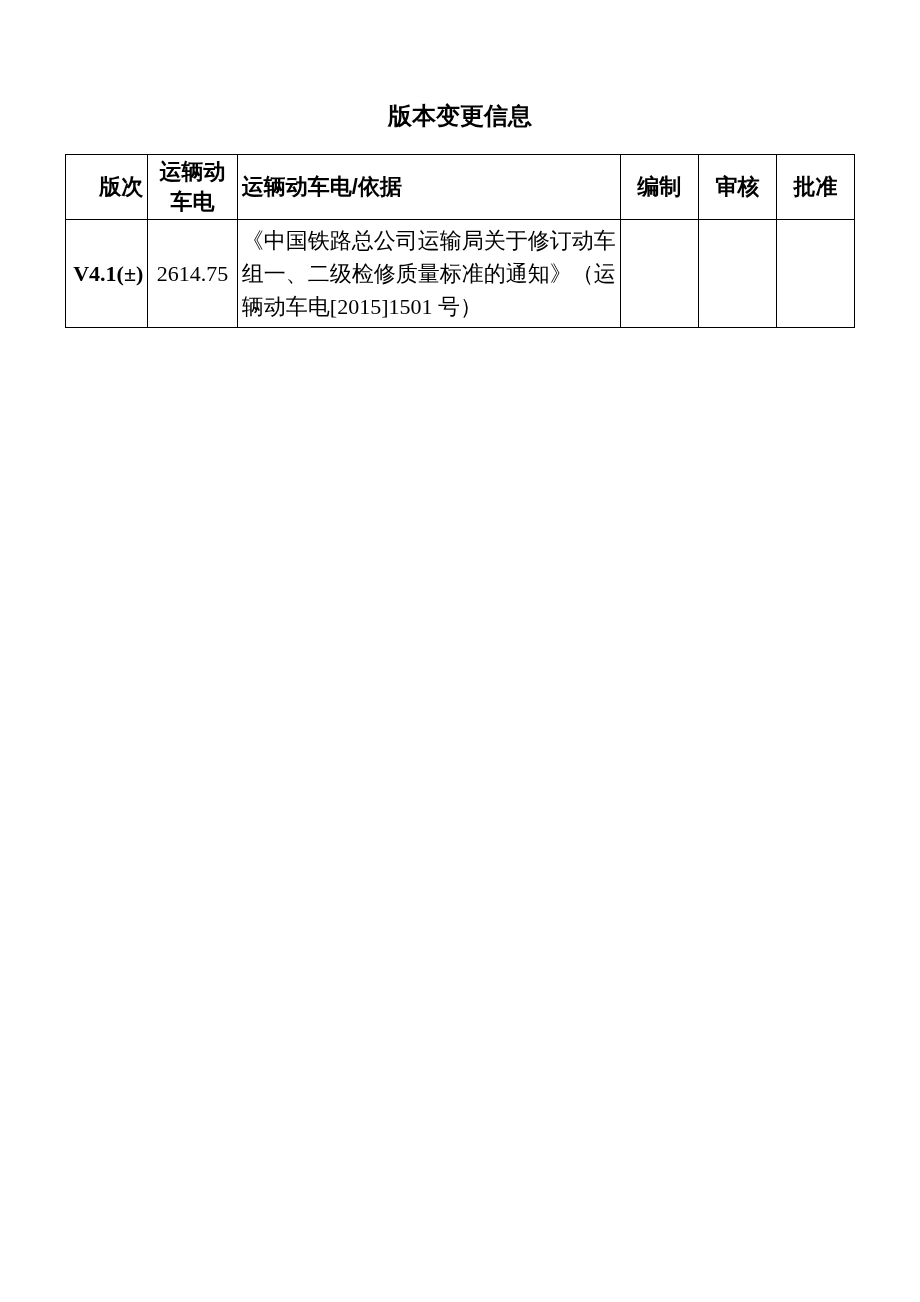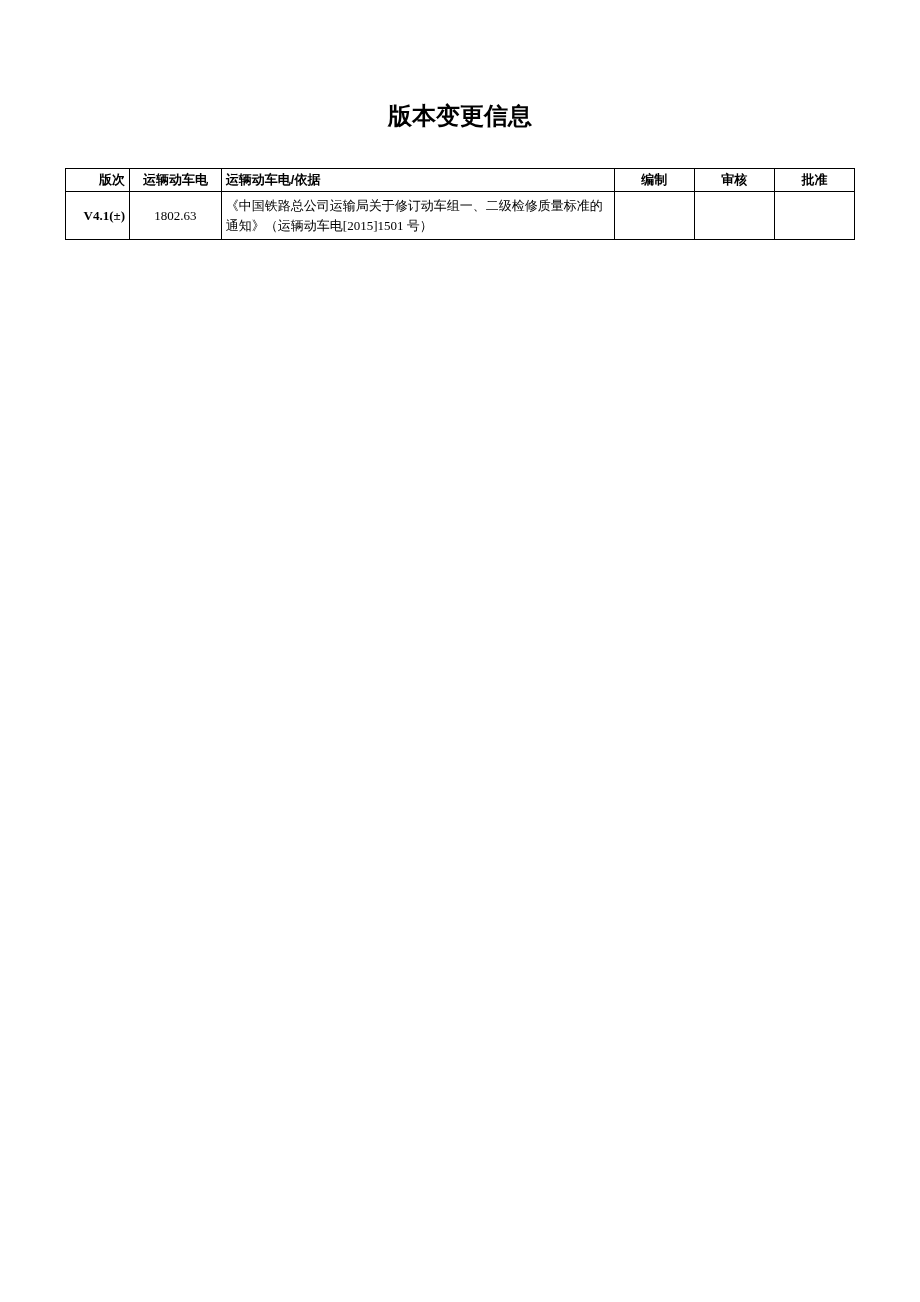--- a/index.html
+++ b/index.html
@@ -11,27 +11,27 @@
       width: 920px;
       height: 1302px;
       background: #ffffff;
       font-family: "SimSun", "宋体", serif;
       padding: 100px 65px;
     }
     .title {
       text-align: center;
       font-size: 24px;
       font-weight: bold;
-      margin-bottom: 36px;
+      margin-bottom: 22px;
       font-family: "SimHei", "黑体", sans-serif;
     }
     table {
       width: 100%;
       border-collapse: collapse;
-      font-size: 13px;
+      font-size: 22px;
     }
     th, td {
       border: 1px solid #000;
       vertical-align: middle;
     }
     th {
       font-weight: bold;
       text-align: center;
       padding: 2px 4px;
       font-family: "SimHei", "黑体", sans-serif;
@@ -87,20 +87,20 @@
       <th class="col-date">运辆动车电</th>
       <th class="col-content">运辆动车电/依据</th>
       <th class="col-prepare">编制</th>
       <th class="col-review">审核</th>
       <th class="col-approve">批准</th>
     </tr>
   </thead>
   <tbody>
     <tr>
       <td class="col-version version-cell">V4.1(±)</td>
-      <td class="col-date date-cell">1802.63</td>
+      <td class="col-date date-cell">2614.75</td>
       <td class="col-content content-cell">《中国铁路总公司运输局关于修订动车组一、二级检修质量标准的通知》（运辆动车电[2015]1501 号）</td>
       <td class="col-prepare"></td>
       <td class="col-review"></td>
       <td class="col-approve"></td>
     </tr>
   </tbody>
 </table>
 
 </body></html>

